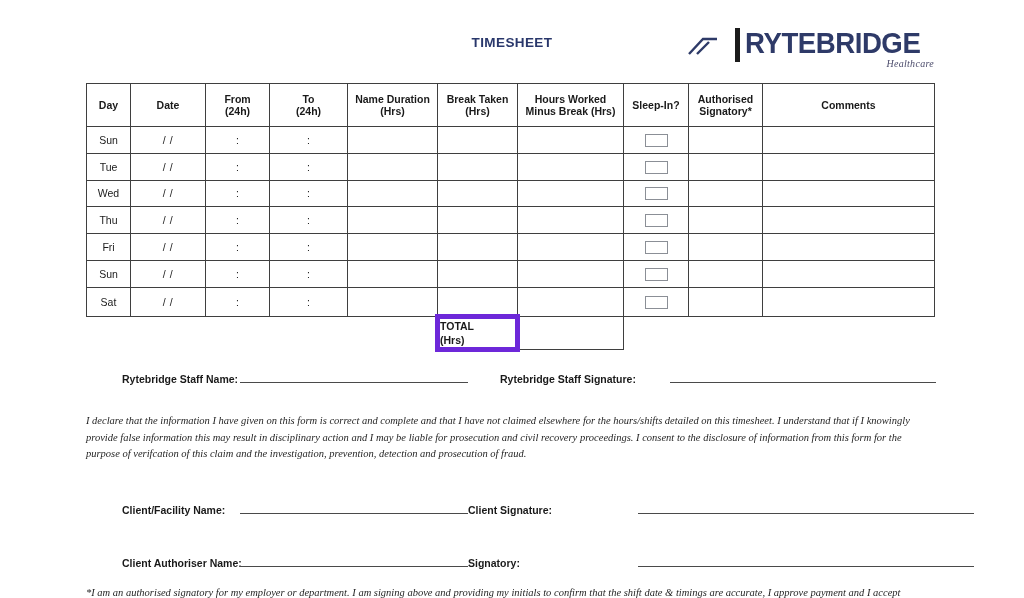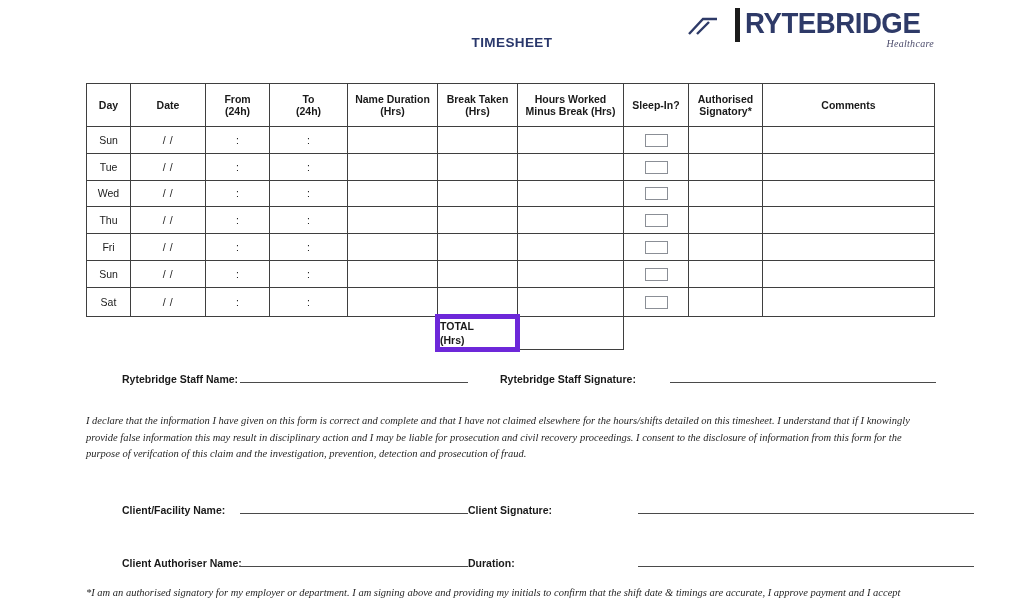--- a/index.html
+++ b/index.html
@@ -12,21 +12,21 @@
     height: 598px;
     font-family: "Liberation Sans", sans-serif;
     color: #231f20;
     position: relative;
     overflow: hidden;
   }
 
   
   .logo {
     position: absolute;
-    top: 8px;
+    top: 28px;
     right: 88px;
     display: flex;
     align-items: flex-start;
   }
   .logo-mark {
     width: 46px;
     height: 34px;
     margin-right: 2px;
     flex: none;
   }
@@ -405,19 +405,19 @@
   </div>
 
   <div class="spacer-row"></div>
 
   <div class="field-row">
     <div class="col-left">
       <div class="field-label left-label-1">Client Authoriser Name:</div>
       <div class="field-line" style="width:228px"></div>
     </div>
     <div class="col-right">
-      <div class="field-label right-label-1">Duration:</div>
+      <div class="field-label right-label-1">Signatory:</div>
       <div class="field-line" style="width:336px"></div>
     </div>
   </div>
 
   <div class="footnote">*I am an authorised signatory for my employer or department. I am signing above and providing my initials to confirm that the shift date &amp; timings are accurate, I approve payment and I accept Rytebridge terms of business.</div>
 </div>
 
 </body></html>

